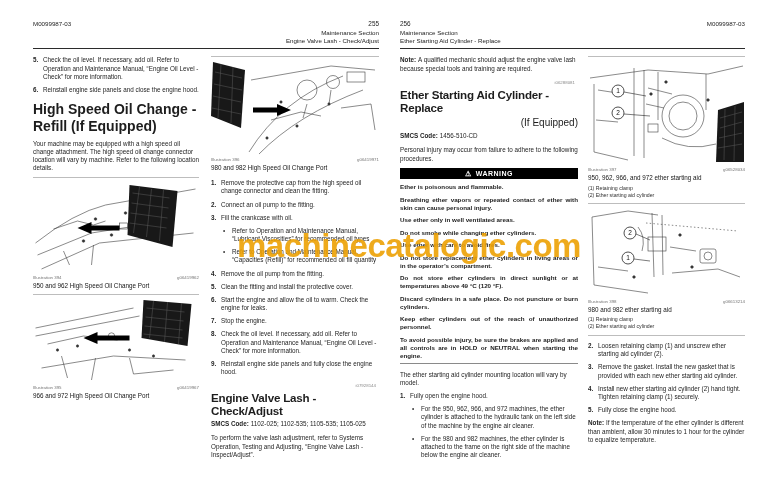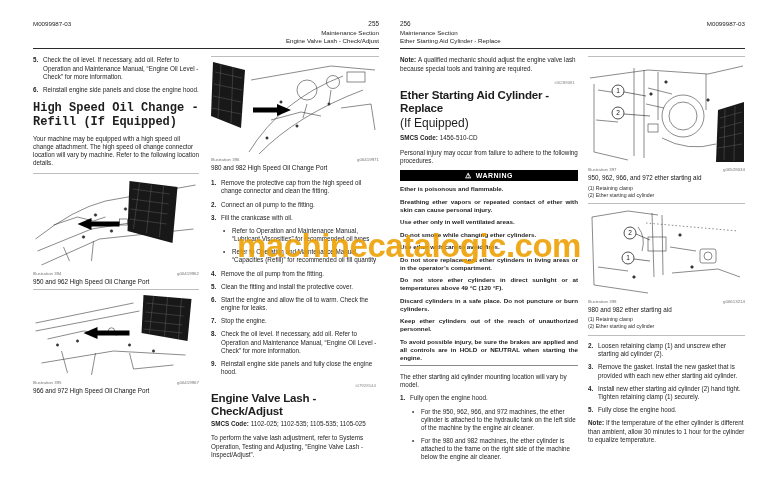--- a/index.html
+++ b/index.html
@@ -22,23 +22,23 @@
   .page-left .colB{width:168px;}
   .page-right .colA{width:178px;margin-right:10px;}
   .page-right .colB{width:157px;}
   p{margin:0 0 5px 0;font-size:6.3px;line-height:1.3;}
   .num-item{display:flex;margin:0 0 5px 0;font-size:6.3px;line-height:1.3;}
   .num-item .num{font-weight:bold;width:10px;flex:none;}
   .num-item .txt{flex:1;}
   .bullet-item{display:flex;margin:0 0 5px 0;padding-left:12px;font-size:6.3px;line-height:1.3;}
   .bullet-item .bul{width:9px;flex:none;color:#333;}
   .bullet-item .txt{flex:1;}
-  .sec-head{font-size:12px;font-weight:bold;line-height:1.2;margin:7px 0 5px 0;font-family:Liberation Mono, monospace;}
+  .sec-head{font-size:14px;font-weight:bold;line-height:1.2;margin:7px 0 5px 0;}
   .big-head{font-size:11.6px;font-weight:bold;line-height:1.12;margin:1px 0 3px 0;letter-spacing:-0.2px;}
-  .sub-head{font-size:12px;line-height:1.15;margin:0 0 4px 0;font-weight:normal;}
+  .sub-head{font-size:10px;line-height:1.15;margin:0 0 4px 0;font-weight:normal;text-align:right;}
   .smcs{font-size:6.3px;margin:0 0 6px 0;}
   .lbl{font-weight:bold;margin-right:2px;}
   .ref-code{font-size:4.4px;color:#8a8a8a;text-align:right;margin:7px 3px 3px 0;}
   .illus-block{border-top:1px solid #bdbdbd;padding-top:3px;margin-top:3px;margin-bottom:4px;}
   .illus-svg{display:block;width:100%;background:#fff;}
   .illus-meta{display:flex;justify-content:space-between;font-size:4.4px;color:#757575;margin-top:2px;}
   .illus-caption{font-size:6.3px;color:#151515;margin-top:2px;line-height:1.25;}
   .illus-keys{font-size:5.2px;color:#2f2f2f;margin-top:2.5px;line-height:1.35;}
   .divider{border-top:1px solid #bdbdbd;margin:5px 0 6px 0;}
   .warning{border-bottom:1px solid #8a8a8a;margin:2px 0 7px 0;padding-bottom:3px;}

